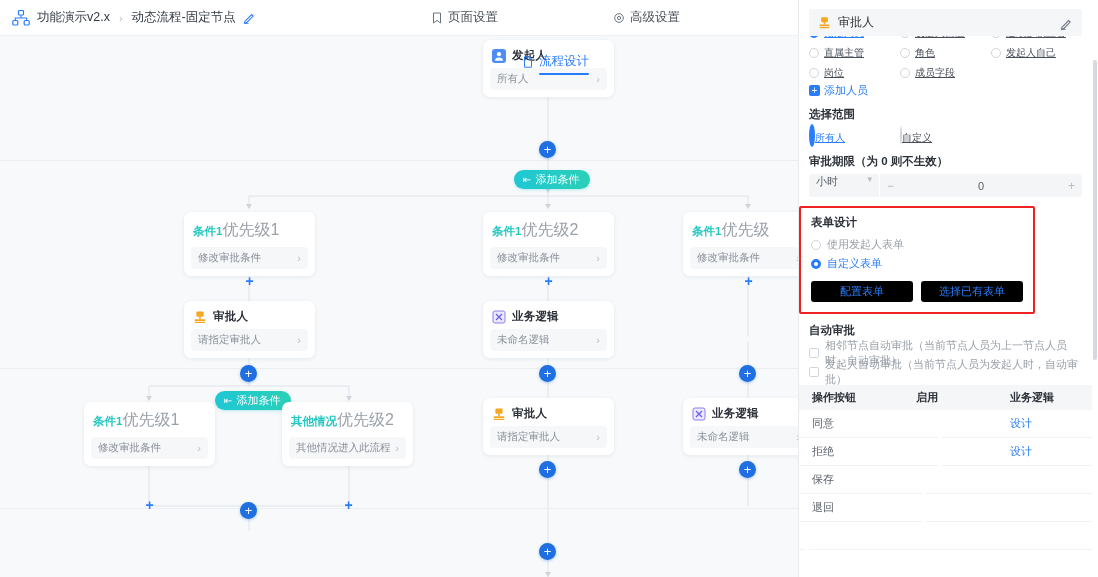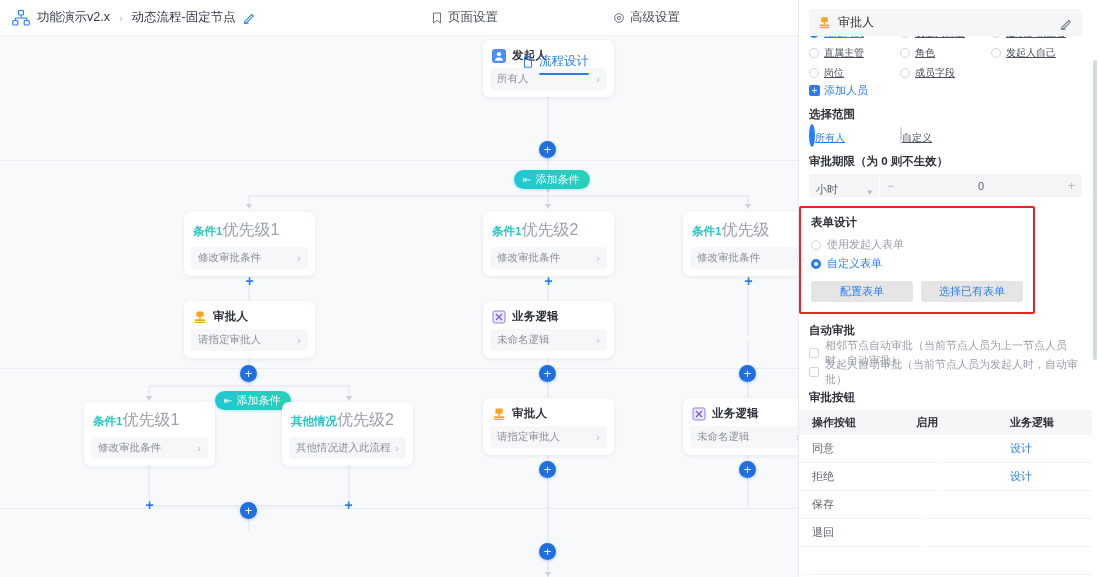--- a/index.html
+++ b/index.html
@@ -122,21 +122,21 @@
     width: 11px; height: 11px; background: #2a7dfa; color: #fff; border-radius: 2px;
     font-size: 10px; display: flex; align-items: center; justify-content: center; line-height: 1;
   }
 
   .inline-radios { display: flex; gap: 0; }
   .inline-radios .ritem { width: 33.33%; }
 
   .stepper { display: flex; height: 23px; align-items: stretch; margin-top: 2px; }
   .stepper .unit {
     width: 70px; background: #f4f5f7; border-radius: 3px 0 0 3px;
-    display: flex; align-items: flex-end; justify-content: space-between;
+    display: flex; align-items: flex-start; justify-content: space-between;
     padding: 0 7px; font-size: 11px; color: #5b6169; cursor: pointer;
   }
   .stepper .unit .cv { color: #b5bac2; font-size: 9px; }
   .stepper .num {
     flex: 1; background: #f4f5f7; margin-left: 1px; border-radius: 0 3px 3px 0;
     display: flex; align-items: center; justify-content: space-between; padding: 0 7px;
     font-size: 11px; color: #5b6169;
   }
   .stepper .num .mi, .stepper .num .pl { color: #b5bac2; font-size: 12px; cursor: pointer; }
   .stepper .num .val { flex: 1; text-align: center; color: #5b6169; }
@@ -148,21 +148,21 @@
   .cb-row { display: flex; align-items: center; gap: 6px; height: 19px; }
   .cb {
     width: 10px; height: 10px; border: 1px solid #d2d6db; border-radius: 2px;
     background: #fff; flex: 0 0 10px;
   }
   .cb-lab { font-size: 11px; color: #484f58; }
   .cb-lab.mute { color: #9aa0a8; }
 
   .btn-row { display: flex; gap: 8px; margin-top: 8px; }
   .lbtn {
-    flex: 1; height: 21px; background: #e5e5e5; border-radius: 3px;
+    flex: 1; height: 21px; background: #000000; border-radius: 3px;
     display: flex; align-items: center; justify-content: center;
     font-size: 11px; color: #2a7dfa; cursor: pointer;
   }
 
   .tbl { margin-top: 4px; }
   .tbl .thead {
     display: flex; background: #f5f6f8; height: 25px; align-items: center;
     font-size: 11px; font-weight: 700; color: #2c3138;
   }
   .tbl .trow {
@@ -575,21 +575,20 @@
         <div class="sec-strong">自动审批</div>
         <div class="cb-row">
           <span class="cb"></span>
           <span class="cb-lab mute">相邻节点自动审批（当前节点人员为上一节点人员时，自动审批）</span>
         </div>
         <div class="cb-row">
           <span class="cb"></span>
           <span class="cb-lab mute">发起人自动审批（当前节点人员为发起人时，自动审批）</span>
         </div>
 
-        <div class="sec-strong">审批按钮</div>
       </div>
 
       <div class="tbl">
         <div class="thead">
           <div class="c1">操作按钮</div>
           <div class="c2">启用</div>
           <div class="c3">业务逻辑</div>
         </div>
         <div class="trow">
           <div class="c1">同意</div>

